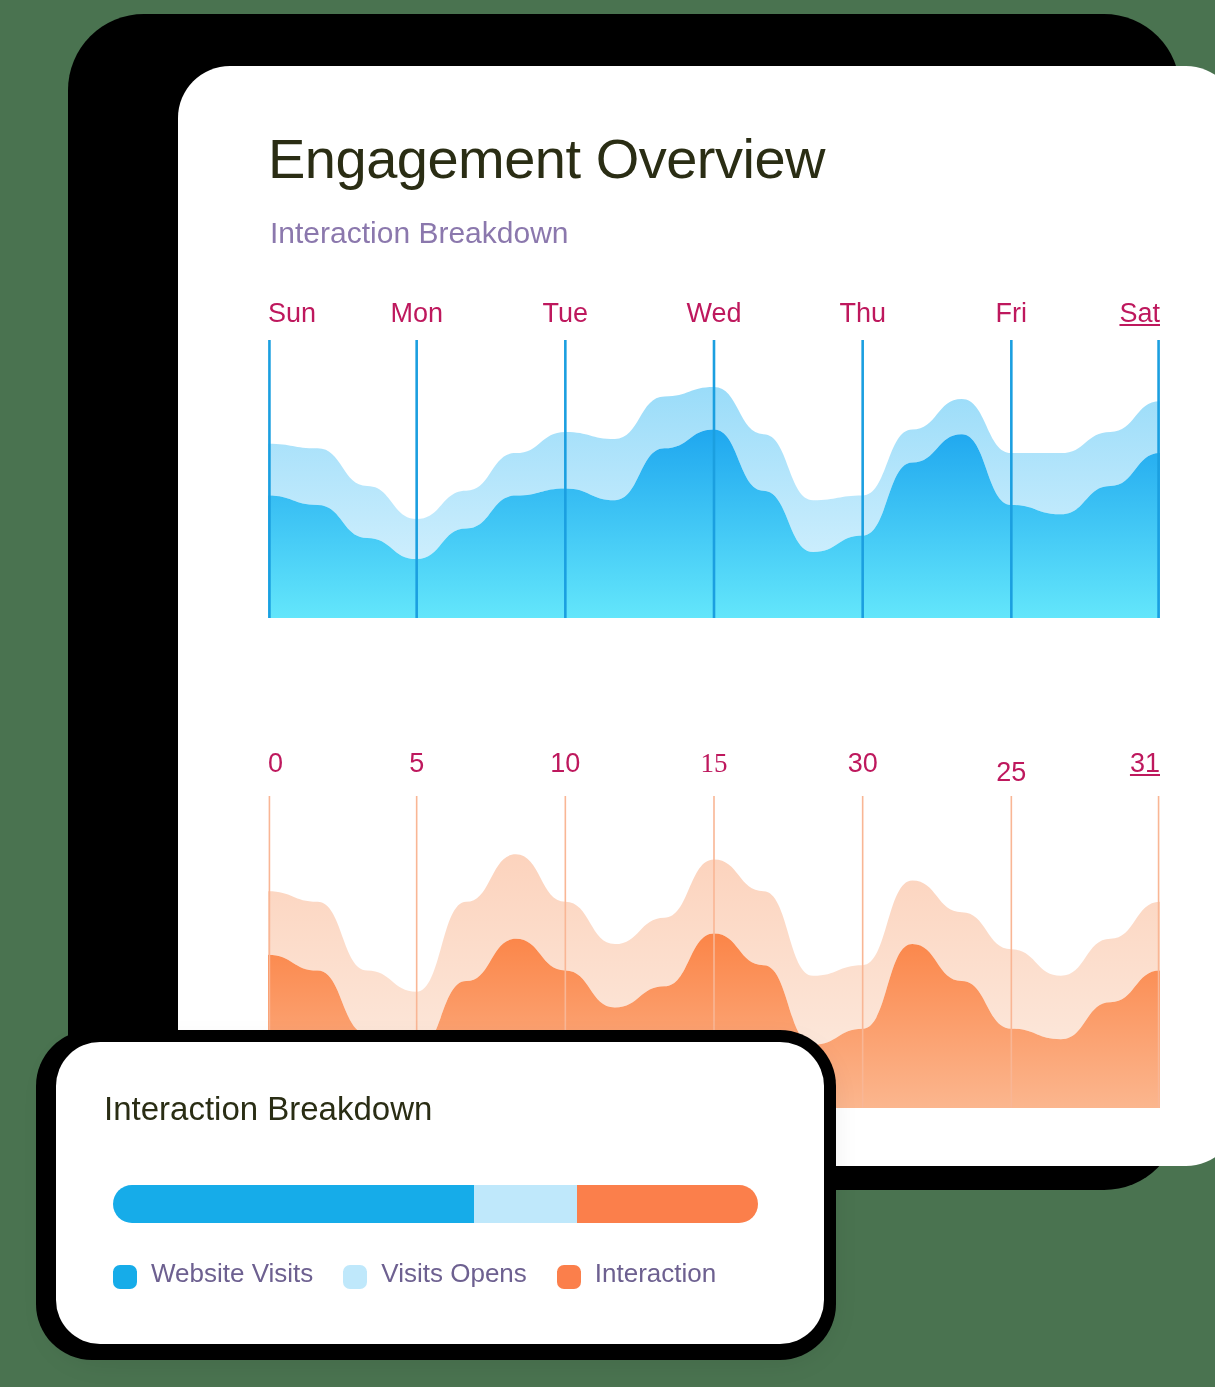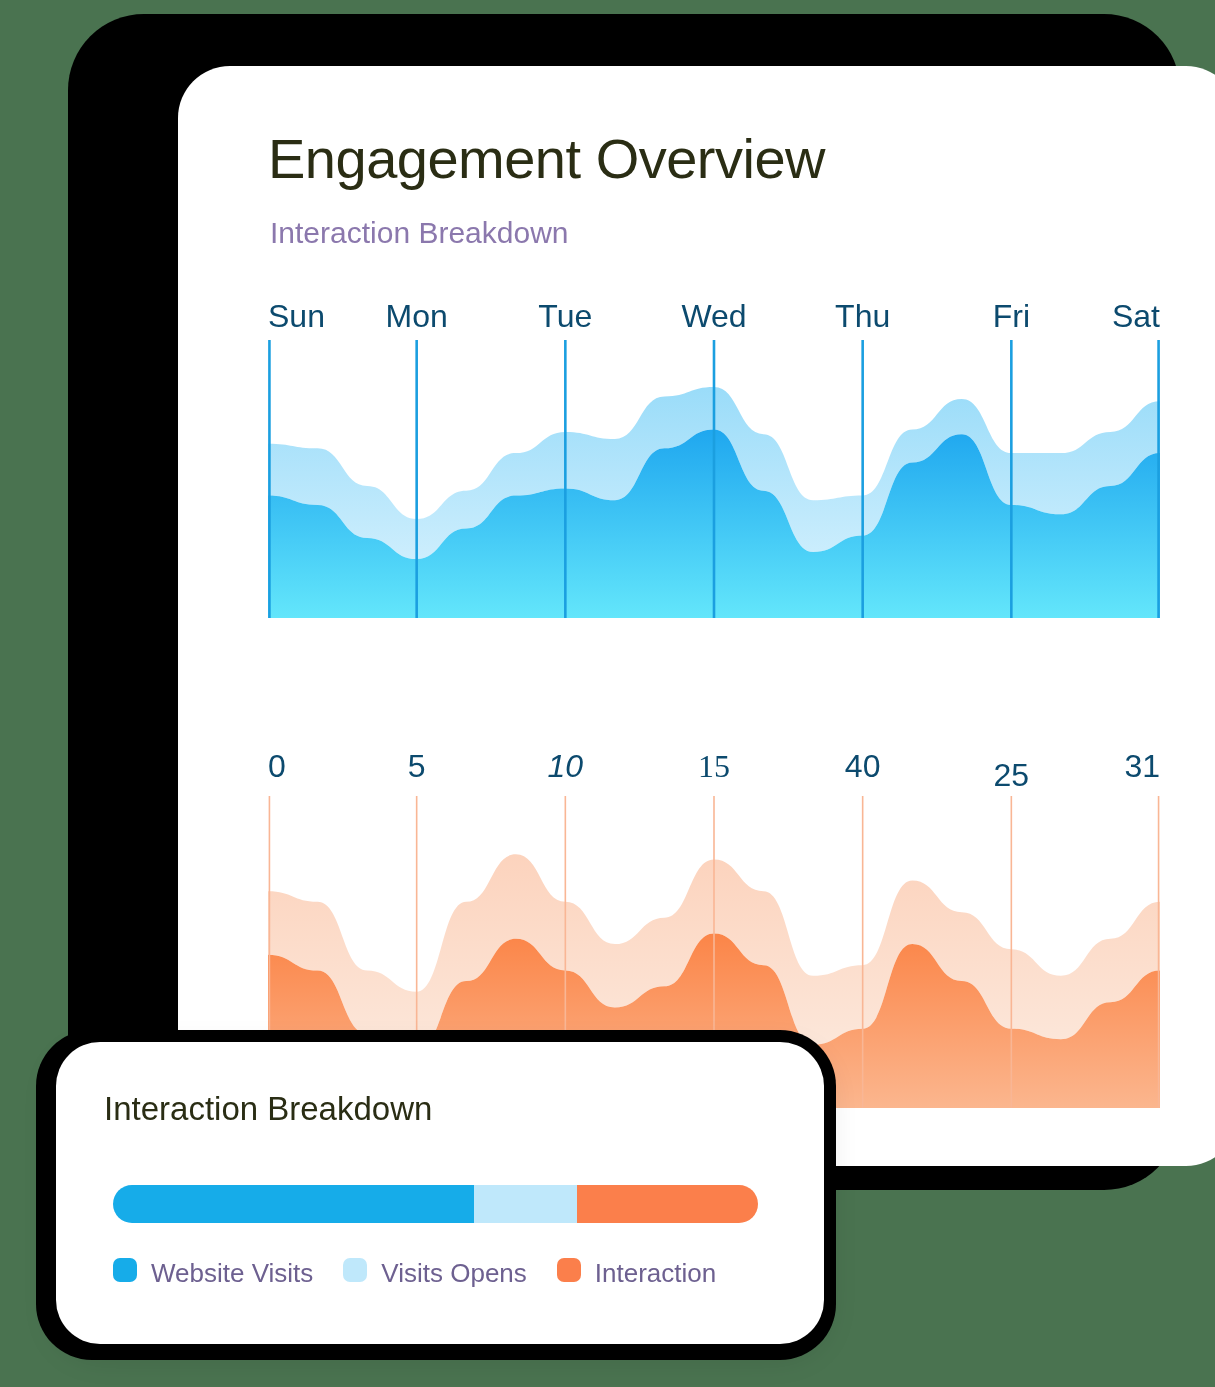--- a/index.html
+++ b/index.html
@@ -41,26 +41,26 @@
   }
 
   
   .chart-block { position: absolute; }
   .axis-row {
     position: absolute; left: 0; top: 0;
     width: 100%; height: 40px;
   }
   .axis-tick {
     position: absolute;
-    font-size: 32px; color: #0c4a6e;
+    font-size: 27px; color: #be185d;
     transform: translateX(-50%);
     white-space: nowrap;
   }
   .axis-tick.left-anchor { transform: translateX(0); }
-  .axis-tick.right-anchor { transform: translateX(-100%); }
+  .axis-tick.right-anchor { transform: translateX(-100%); text-decoration: underline; }
   .plot { position: absolute; left: 0; width: 100%; }
   .plot svg { display: block; width: 100%; height: 100%; }
 
   
   #chart-engagement { left: 90px; top: 232px; width: 892px; height: 320px; }
   #chart-engagement .plot { top: 42px; height: 278px; }
 
   
   #chart-submissions { left: 90px; top: 682px; width: 892px; height: 360px; }
   #chart-submissions .plot { top: 48px; height: 312px; }
@@ -91,21 +91,21 @@
     width: 645px; height: 38px;
     border-radius: 19px; overflow: hidden;
     display: flex;
   }
   .stack-seg { height: 100%; }
   .legend-row {
     position: absolute; left: 57px; top: 214px;
     width: 680px; height: 34px;
     display: flex; align-items: center;
   }
-  .legend-item { display: flex; align-items: flex-start; }
+  .legend-item { display: flex; align-items: flex-end; }
   .legend-swatch {
     width: 24px; height: 24px; border-radius: 7px;
     flex: none;
   }
   .legend-label {
     margin-left: 14px; font-size: 26px; color: #6d6090;
     white-space: nowrap;
   }
   .legend-gap { width: 30px; flex: none; }
 </style>
@@ -153,23 +153,23 @@
               <line x1="833.3333333333334" x2="833.3333333333334" y1="0" y2="400" stroke="#1b9fe0" stroke-width="2.6" vector-effect="non-scaling-stroke"></line>
               <line x1="998.4" x2="998.4" y1="0" y2="400" stroke="#1b9fe0" stroke-width="2.6" vector-effect="non-scaling-stroke"></line>
             </svg>
           </div>
       </div>
 
       <div class="chart-block" id="chart-submissions">
         <div class="axis-row" id="axis-submissions">
             <span class="axis-tick left-anchor" style="left: 0%;">0</span>
             <span class="axis-tick" style="left: 16.6667%;">5</span>
-            <span class="axis-tick" style="left: 33.3333%; font-style: italic;">10</span>
+            <span class="axis-tick" style="left: 33.3333%;">10</span>
             <span class="axis-tick" style="left: 50%; font-family: Liberation Serif, serif;">15</span>
-            <span class="axis-tick" style="left: 66.6667%;">40</span>
+            <span class="axis-tick" style="left: 66.6667%;">30</span>
             <span class="axis-tick" style="left: 83.3333%; margin-top: 9px;">25</span>
             <span class="axis-tick right-anchor" style="left: 100%;">31</span>
           </div>
         <div class="plot" id="plot-submissions">
             <svg viewBox="0 0 1000 400" preserveAspectRatio="none">
               <defs>
                 <linearGradient id="plot-submissions-g0" x1="0" y1="0" x2="0" y2="1">
                   <stop offset="0%" stop-color="#fb8548"></stop>
                   <stop offset="100%" stop-color="#fbb68e"></stop>
                 </linearGradient>

